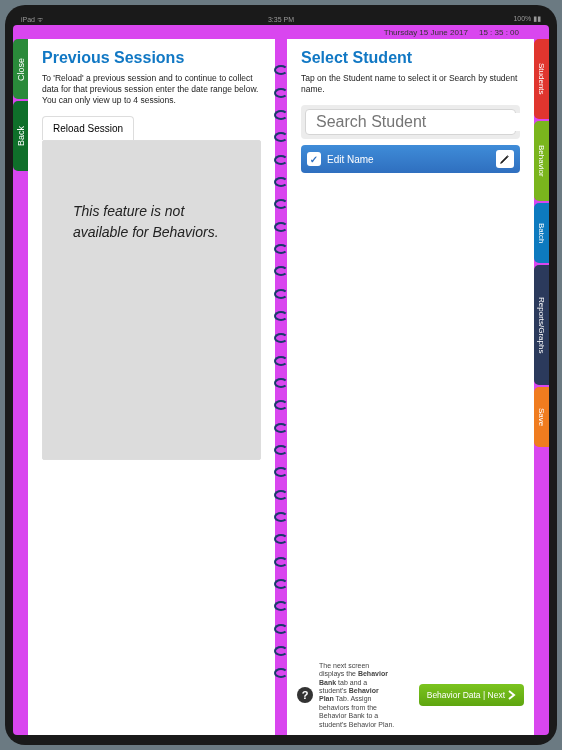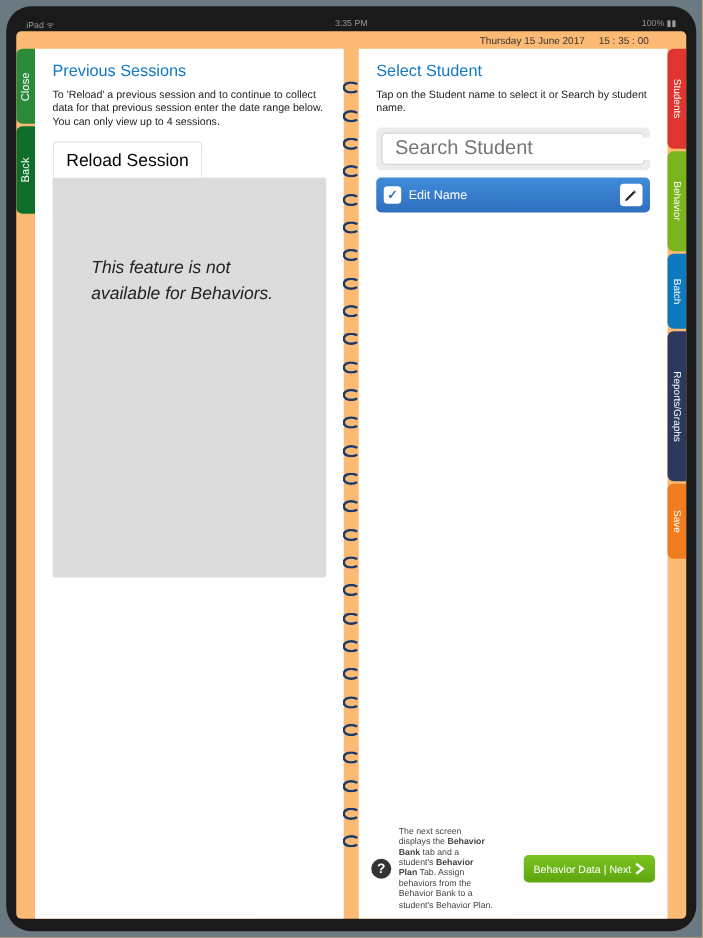--- a/index.html
+++ b/index.html
@@ -22,21 +22,21 @@
     height: 12px;
     display: flex;
     justify-content: space-between;
     align-items: center;
     color: #999;
     font-size: 7px;
     padding: 0 8px;
   }
   .status-bar .center { position:absolute; left:50%; transform:translateX(-50%);}
   .screen {
-    background: #fdba74;
+    background: #d946ef;
     border-radius: 4px;
     height: calc(100% - 14px);
     position: relative;
     overflow: hidden;
   }
   .datetime-bar {
     text-align: right;
     font-size: 8px;
     color: #333;
     padding: 3px 30px 3px 6px;
@@ -107,37 +107,37 @@
   }
   .page {
     flex: 1;
     background: #fff;
     padding: 10px 14px;
     position: relative;
     min-width: 0;
   }
   .page-title {
     color: #1178c4;
-    font-weight: normal;
-    font-size: 13px;
+    font-weight: bold;
+    font-size: 16px;
     margin-bottom: 6px;
   }
   .page-desc {
     font-size: 8.5px;
     color: #222;
     line-height: 1.3;
     margin-bottom: 10px;
   }
   
   .tab-strip {
     display: flex;
     margin-bottom: 0;
   }
   .tab-btn {
-    font-size: 14px;
+    font-size: 10px;
     padding: 6px 10px;
     border: 1px solid #ddd;
     border-bottom: none;
     background: #fff;
     border-top-left-radius: 4px;
     border-top-right-radius: 4px;
     cursor: pointer;
   }
   .gray-panel {
     background: #dcdcdc;

